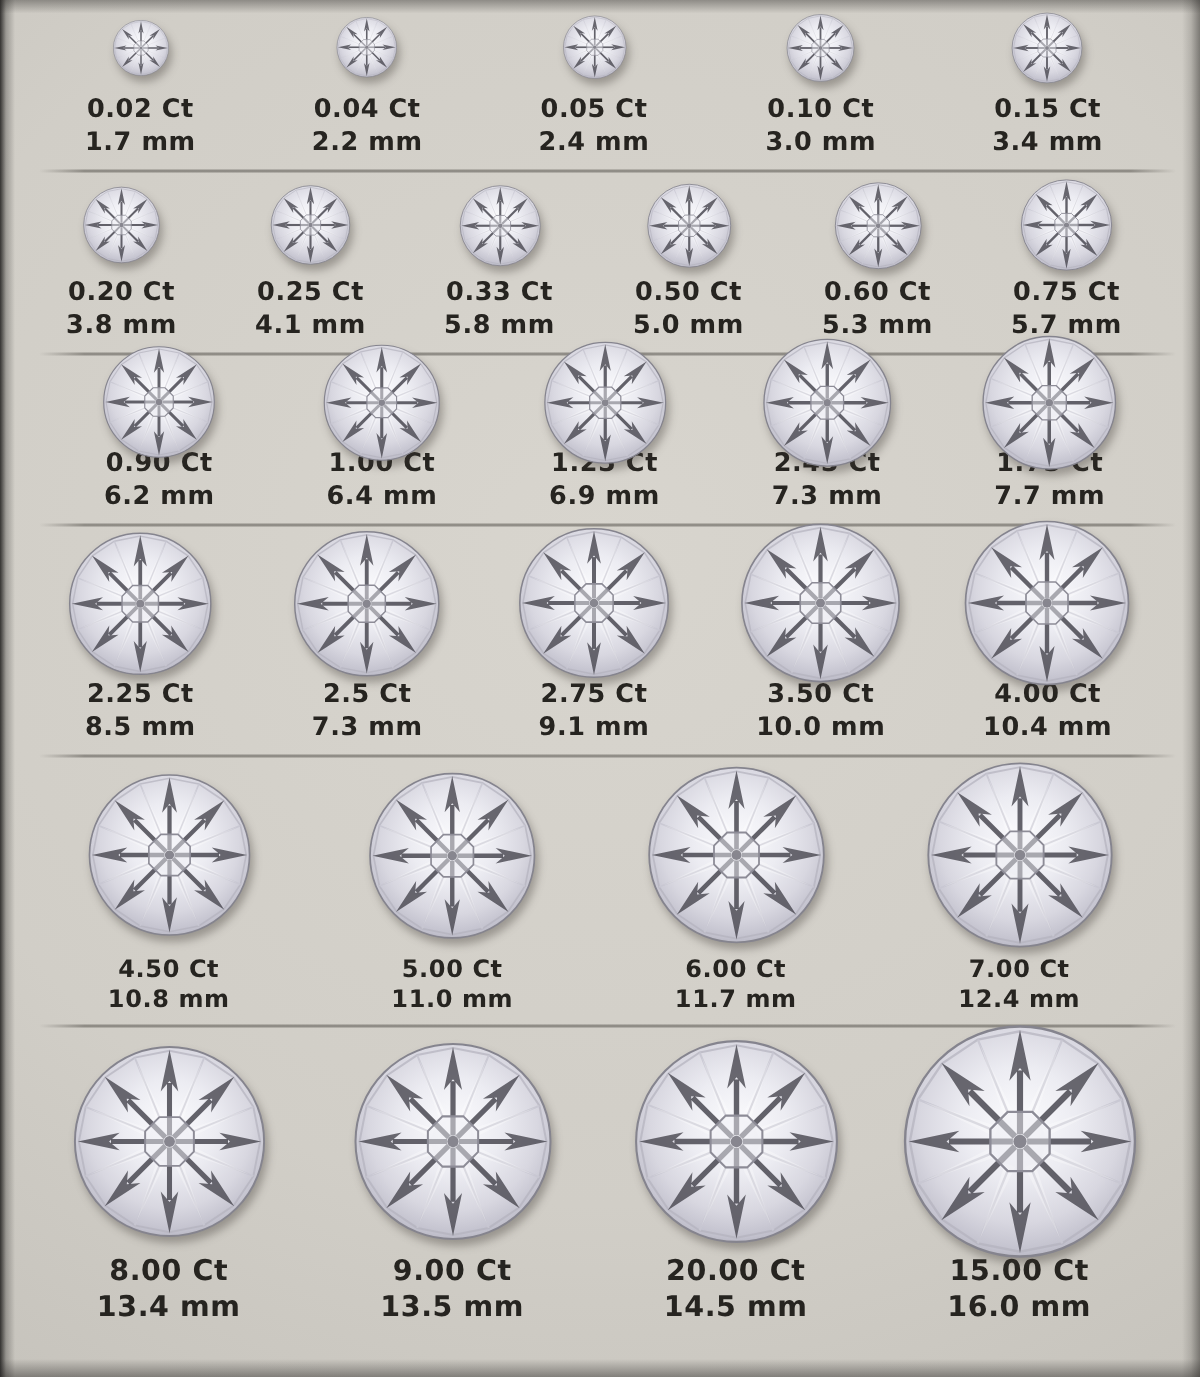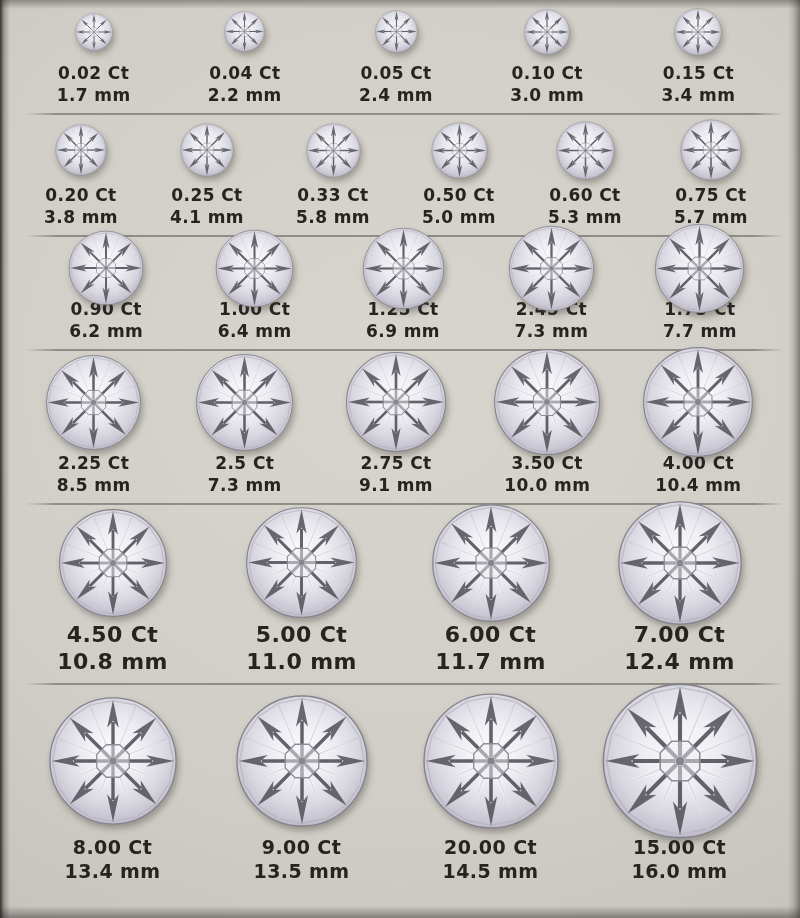--- a/index.html
+++ b/index.html
@@ -15,21 +15,21 @@
     background:linear-gradient(270deg, rgba(55,53,50,.55) 0%, rgba(55,53,50,.18) 50%, rgba(55,53,50,0) 100%);}
   .edge-top{left:0;right:0;top:0;height:9px;
     background:linear-gradient(180deg, rgba(40,38,36,.40) 0%, rgba(40,38,36,0) 100%);}
   .edge-bottom{left:0;right:0;bottom:0;height:12px;
     background:linear-gradient(0deg, rgba(40,38,36,.45) 0%, rgba(40,38,36,0) 100%);}
   .row{display:flex;box-sizing:border-box;padding:0 26px 0 18px;}
   .cell{flex:1 1 0;min-width:0;display:flex;flex-direction:column;align-items:center;padding-bottom:7px;box-sizing:border-box;}
   .gem-holder{flex:1 1 auto;min-height:0;display:flex;align-items:center;justify-content:center;}
   .gem{filter:drop-shadow(2px 4px 3px rgba(60,56,50,.38));flex:0 0 auto;}
   .label{font-weight:bold;color:#262420;letter-spacing:.4px;line-height:1.26;text-align:center;font-size:17px;white-space:nowrap;}
-  .row-5 .label{font-size:22px;}
+  .row-5 .label{font-size:16px;}
   .row-6 .label{font-size:19px;}
   .divider{height:2px;margin:0 16px 0 26px;
     background:linear-gradient(90deg, rgba(108,105,99,0) 0%, rgba(108,105,99,.65) 4%, rgba(108,105,99,.65) 96%, rgba(108,105,99,0) 100%);}
   .defs-svg{position:absolute;width:0;height:0;overflow:hidden;}
 </style>
 </head>
 <body>
 
 <svg class="defs-svg" aria-hidden="true">
   <defs>

